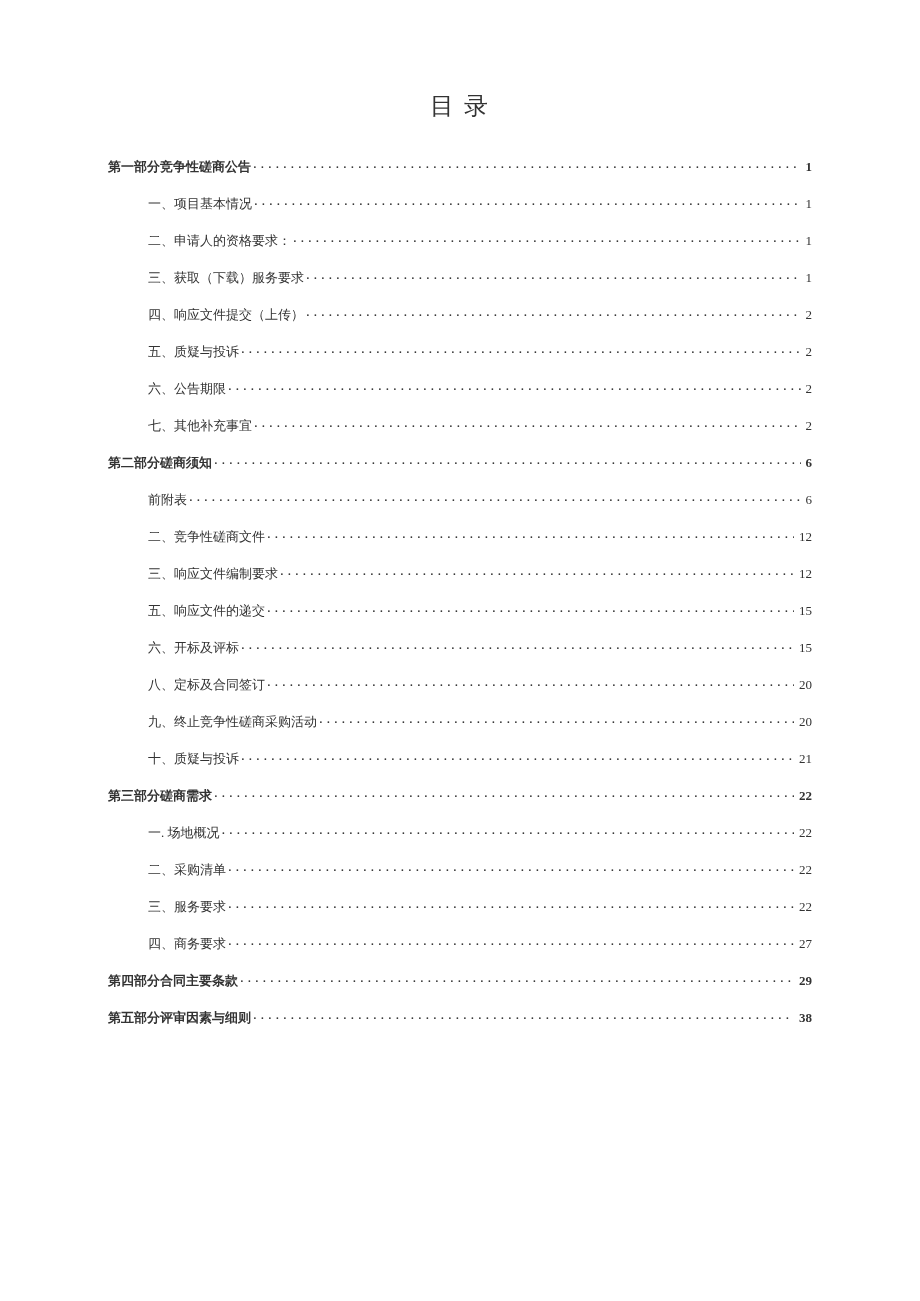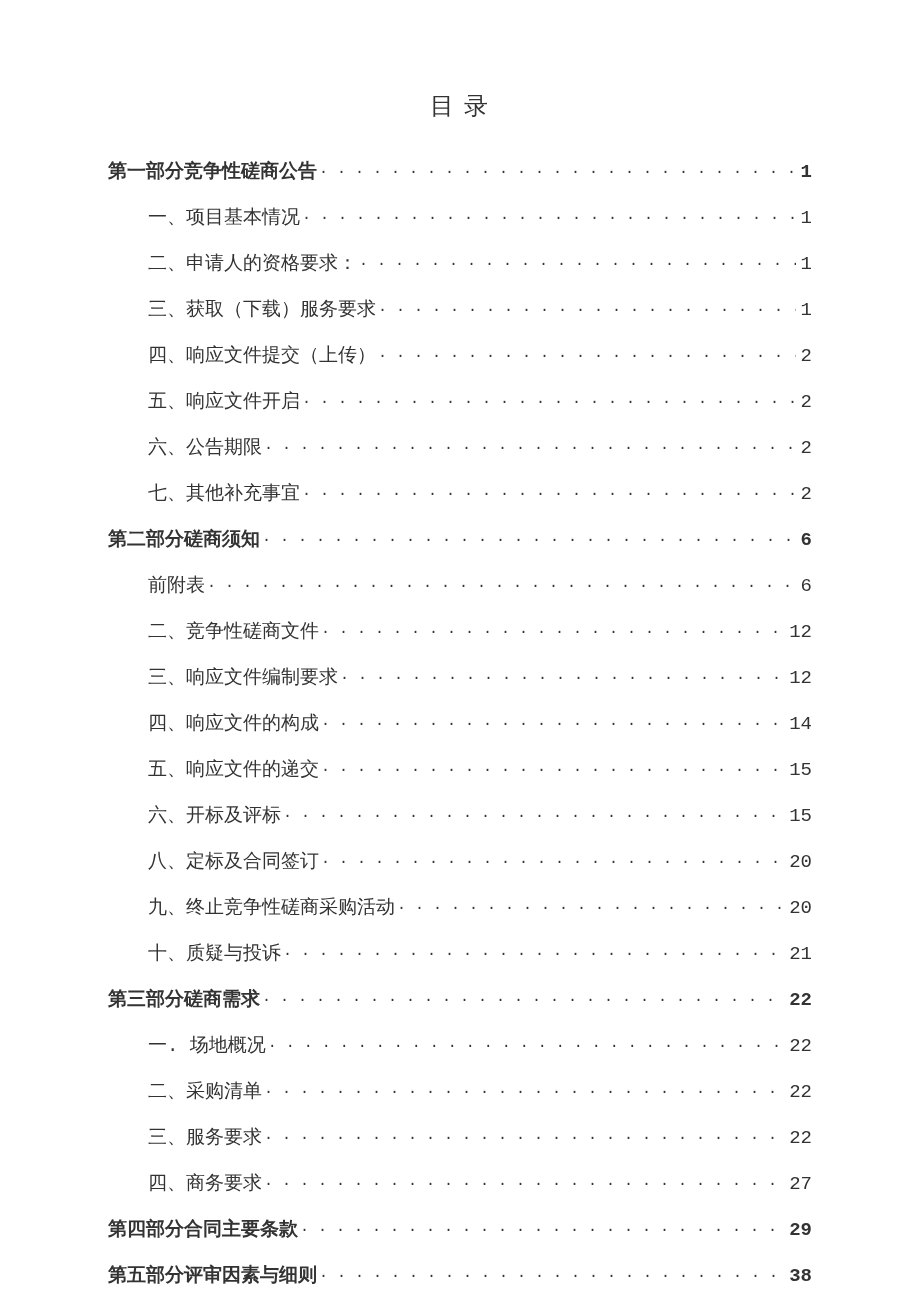--- a/index.html
+++ b/index.html
@@ -16,25 +16,25 @@
       font-size: 24px;
       font-weight: normal;
       margin-bottom: 36px;
       letter-spacing: 2px;
       font-family: "SimSun", "宋体", serif;
     }
     .toc-list { list-style: none; }
     .toc-item {
       display: flex;
       align-items: baseline;
-      font-size: 19px;
+      font-size: 13px;
       line-height: 1.0;
       margin-bottom: 22px;
       white-space: nowrap;
-      font-family: Liberation Mono, monospace;
+      font-family: Liberation Serif, serif;
     }
     .toc-item.level0 { margin-left: 0; }
     .toc-item.level1 { margin-left: 40px; text-align: right; }
     .toc-item.bold .toc-label,
     .toc-item.bold .toc-page { font-weight: bold; }
     .toc-label { flex: 0 0 auto; }
     .toc-dots {
       flex: 1 1 auto;
       overflow: hidden;
       position: relative;
@@ -81,21 +81,21 @@
       <span class="toc-label">三、获取（下载）服务要求</span>
       <span class="toc-dots"></span>
       <span class="toc-page">1</span>
     </li>
     <li class="toc-item level1">
       <span class="toc-label">四、响应文件提交（上传）</span>
       <span class="toc-dots"></span>
       <span class="toc-page">2</span>
     </li>
     <li class="toc-item level1">
-      <span class="toc-label">五、响应文件开启</span>
+      <span class="toc-label">五、质疑与投诉</span>
       <span class="toc-dots"></span>
       <span class="toc-page">2</span>
     </li>
     <li class="toc-item level1">
       <span class="toc-label">六、公告期限</span>
       <span class="toc-dots"></span>
       <span class="toc-page">2</span>
     </li>
     <li class="toc-item level1">
       <span class="toc-label">七、其他补充事宜</span>
@@ -114,25 +114,20 @@
     </li>
     <li class="toc-item level1">
       <span class="toc-label">二、竞争性磋商文件</span>
       <span class="toc-dots"></span>
       <span class="toc-page">12</span>
     </li>
     <li class="toc-item level1">
       <span class="toc-label">三、响应文件编制要求</span>
       <span class="toc-dots"></span>
       <span class="toc-page">12</span>
-    </li>
-    <li class="toc-item level1">
-      <span class="toc-label">四、响应文件的构成</span>
-      <span class="toc-dots"></span>
-      <span class="toc-page">14</span>
     </li>
     <li class="toc-item level1">
       <span class="toc-label">五、响应文件的递交</span>
       <span class="toc-dots"></span>
       <span class="toc-page">15</span>
     </li>
     <li class="toc-item level1">
       <span class="toc-label">六、开标及评标</span>
       <span class="toc-dots"></span>
       <span class="toc-page">15</span>

